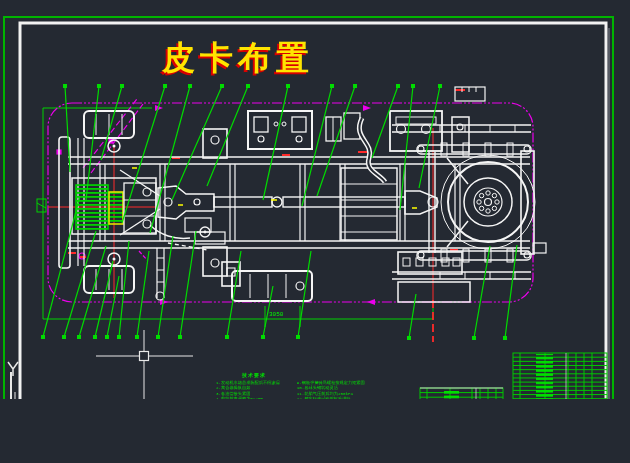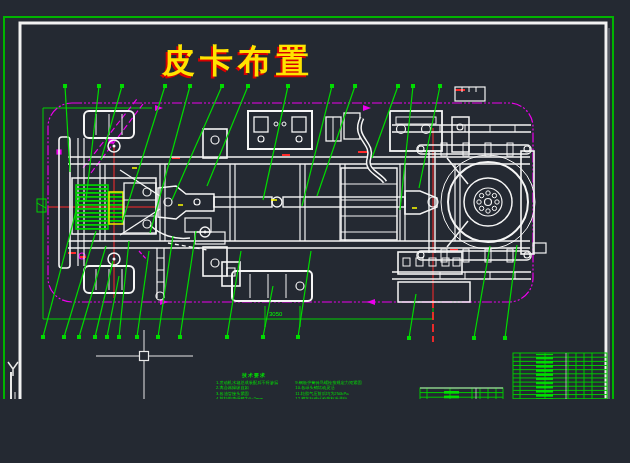--- a/index.html
+++ b/index.html
@@ -1,17 +1,17 @@
 <!DOCTYPE html>
 <html><head>
 <meta charset="utf-8">
 <style>
   html,body{margin:0;padding:0;background:#242932;}
   .stage{position:relative;width:630px;height:399px;background:#242932;overflow:hidden;
-         font-family:Liberation Sans, sans-serif;}
+         font-family:Liberation Mono, monospace;}
   .stage svg{position:absolute;left:0;top:0;}
   .title{position:absolute;left:162px;top:44px;font-size:33px;font-weight:bold;line-height:1;
          letter-spacing:5px;white-space:nowrap;color:#ffe400;text-shadow:-2px 2px 0 #d80000;}
   .notes{position:absolute;left:216px;top:372px;color:#00e400;}
   .notes .hdr{font-size:5px;font-weight:bold;margin-left:26px;letter-spacing:1px;}
   .cols{display:flex;gap:13px;margin-top:2px;}
   .col{font-size:4.2px;line-height:5.35px;white-space:nowrap;}
   .nline{display:block;}
 </style>
 </head>

